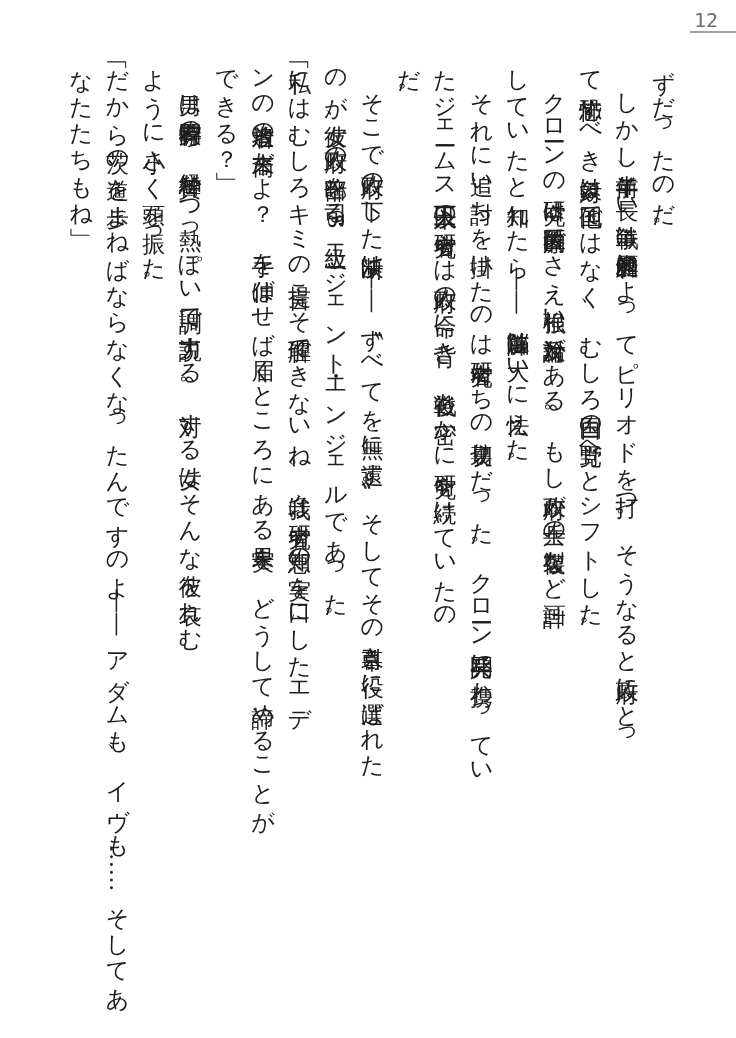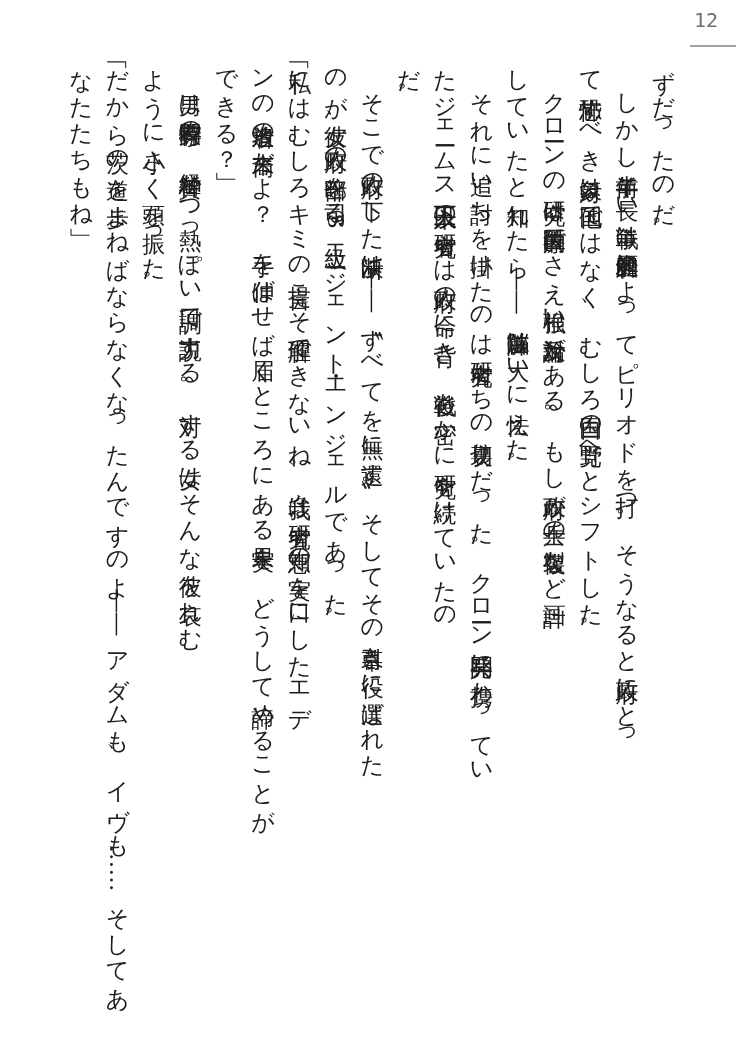--- a/index.html
+++ b/index.html
@@ -14,21 +14,21 @@
     background: #ffffff;
     overflow: hidden;
     font-family: "DejaVu Serif", "Liberation Serif", serif;
   }
   
   .page-number-block {
     position: absolute;
     top: 9px;
     right: 0;
     width: 46px;
-    padding-bottom: 14px;
+    padding-bottom: 0;
     border-bottom: 2px solid #a2a2a2;
     text-align: left;
     text-decoration: underline;
   }
   .page-number-block span {
     display: inline-block;
     padding-left: 4px;
     color: #6f6f6f;
     font-family: "DejaVu Sans Mono", "Liberation Mono", monospace;
     font-size: 20px;

